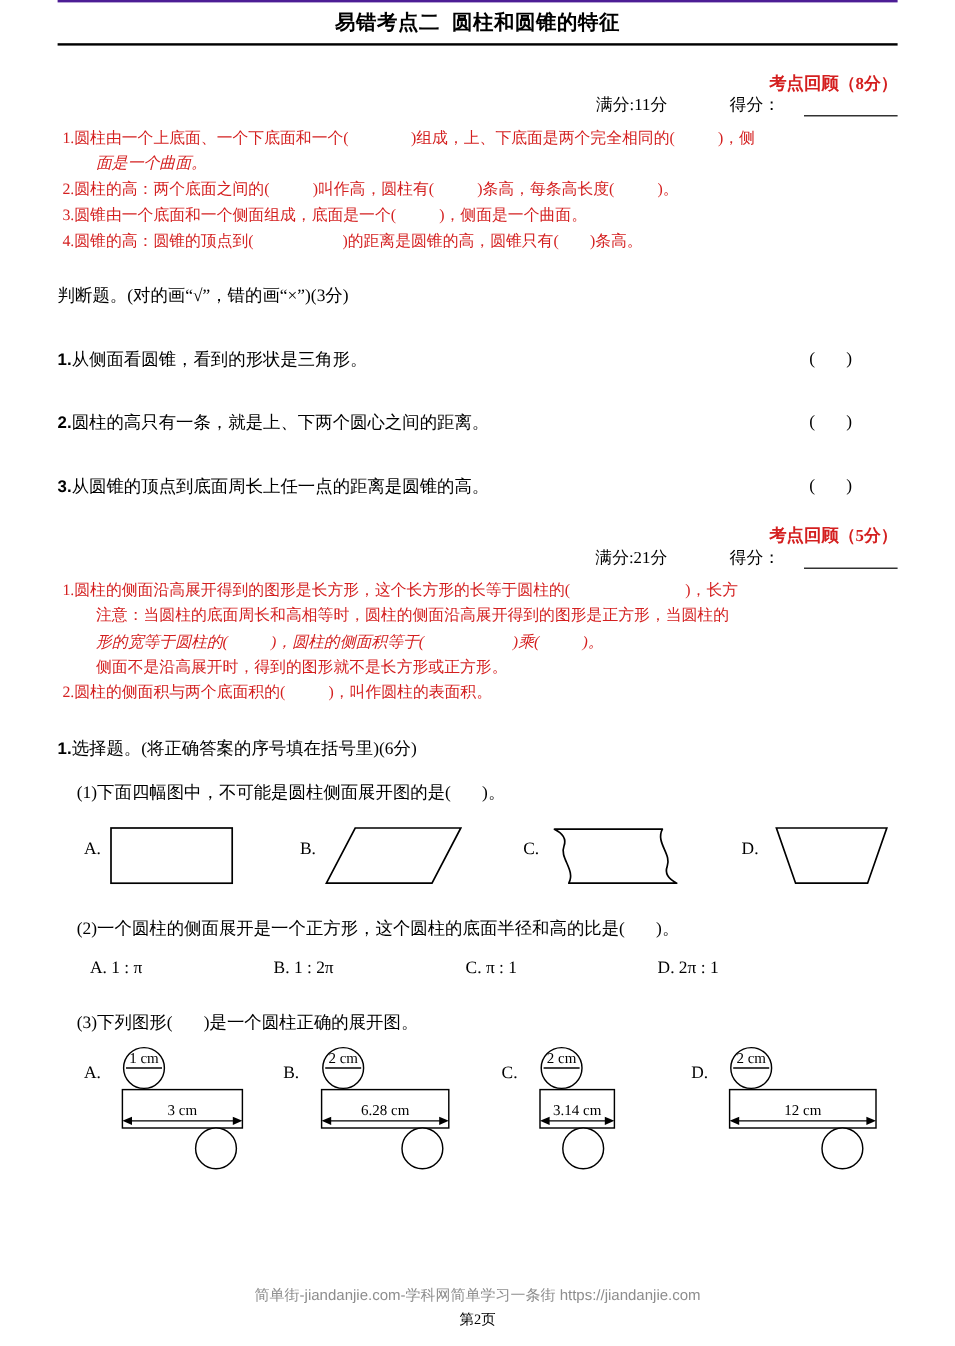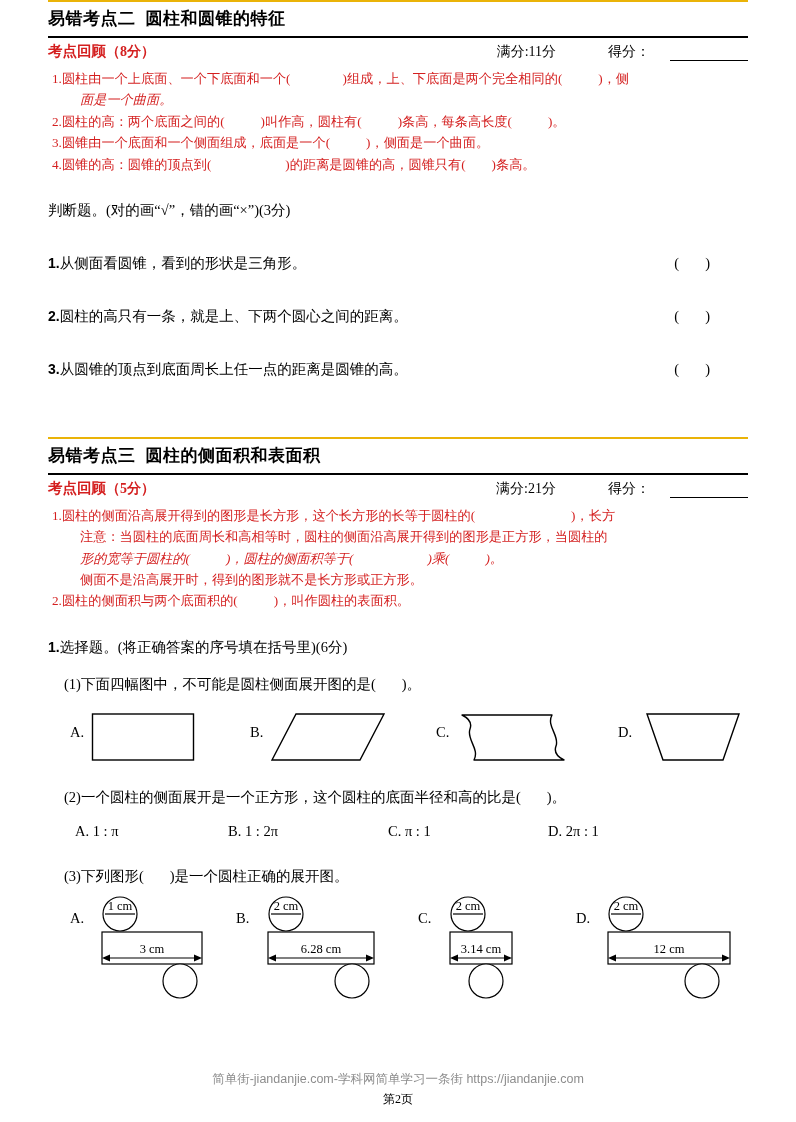--- a/index.html
+++ b/index.html
@@ -20,39 +20,41 @@
     left: 0; top: 0;
     width: 796px;
     height: 1122px;
     box-sizing: border-box;
     padding: 0 48px;
   }
 
   
   .sec-head {
     position: relative;
+    text-align: center;
     margin: 0;
     padding: 5px 0 6px 0;
-    border-top: 2px solid #eab308;
+    border-top: 2px solid #4c1d95;
     border-bottom: 2px solid #000;
   }
   .sec-head .title {
     font-family: "Liberation Sans", "DejaVu Sans", sans-serif;
     font-weight: bold;
     font-size: 17px;
     letter-spacing: 0.5px;
   }
   .sec-head .title .sp { display:inline-block; width: 10px; }
 
   
   .review-bar {
     display: flex;
     align-items: flex-end;
     justify-content: space-between;
-    margin-top: 4px;
+    margin-top: 22px;
+    flex-direction: column;
   }
   .review-label {
     color: #d41f1f;
     font-family: "Liberation Sans", "DejaVu Sans", sans-serif;
     font-weight: bold;
     font-size: 14.5px;
   }
   .review-label .pts {
     font-family: "Liberation Serif", "DejaVu Serif", serif;
     font-weight: bold;
@@ -244,25 +246,20 @@
     <span class="spacer"></span>
     <span class="paren"><span>(</span><span class="inner"></span><span>)</span></span>
   </div>
 
   <div class="tf-item">
     <span class="txt"><span class="bnum">3.</span><span>从圆锥的顶点到底面周长上任一点的距离是圆锥的高。</span></span>
     <span class="spacer"></span>
     <span class="paren"><span>(</span><span class="inner"></span><span>)</span></span>
   </div>
 
-  <div class="sec2-wrap">
-    <div class="sec-head">
-      <span class="title"><span>易错考点三</span><span class="sp"></span><span>圆柱的侧面积和表面积</span></span>
-    </div>
-  </div>
 
   <div class="review-bar">
     <div class="review-label"><span>考点回顾</span><span class="pts">（5分）</span></div>
     <div class="score-right">
       <span>满分:21分</span>
       <span class="gap12"></span>
       <span>得分：</span>
       <span class="blank-line"></span>
     </div>
   </div>

